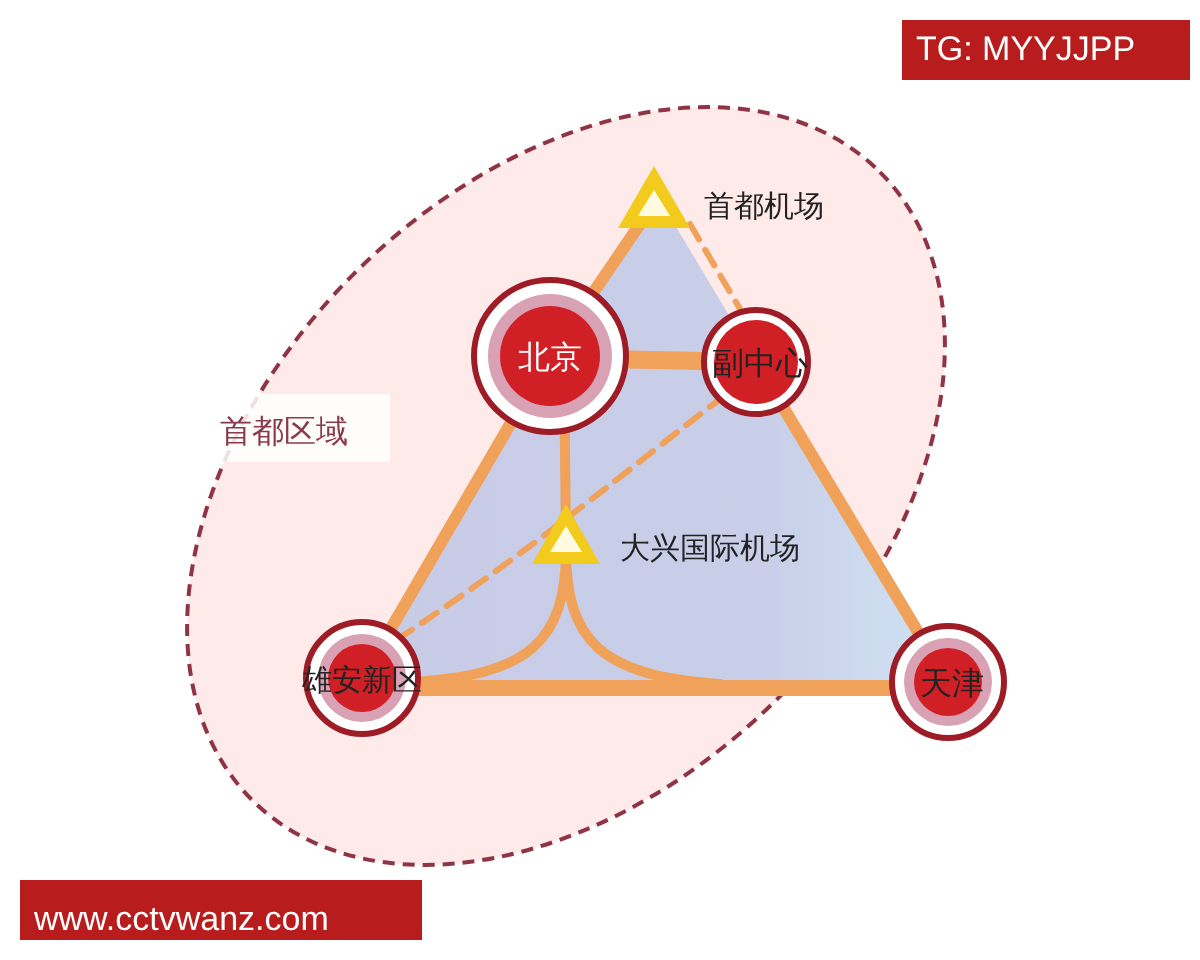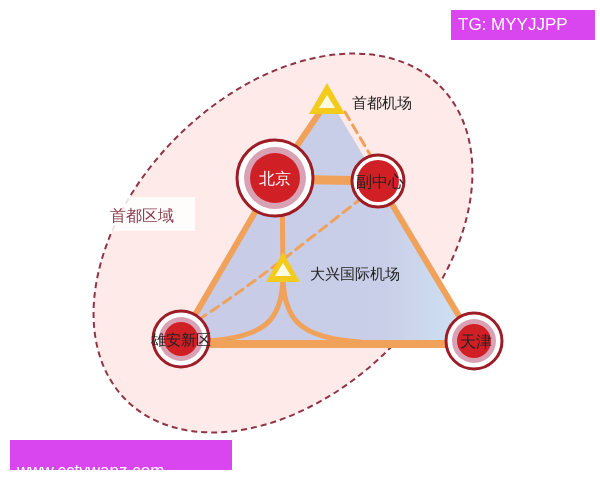--- a/index.html
+++ b/index.html
@@ -1,23 +1,23 @@
 <!DOCTYPE html>
 <html><head>
 <meta charset="utf-8">
 <style>
   html, body { margin:0; padding:0; }
   body { width:600px; height:480px; background:#ffffff; position:relative; overflow:hidden;
          font-family:"DejaVu Sans", sans-serif; }
   svg.diagram { position:absolute; left:0; top:0; }
   .lbl { font-family:"DejaVu Sans", sans-serif; }
-  .wm { position:absolute; background:#d946ef; color:#ffffff; font-family:"Liberation Sans", sans-serif;
+  .wm { position:absolute; background:#b91c1c; color:#ffffff; font-family:"Liberation Sans", sans-serif;
         font-size:17px; line-height:30px; padding:0 8px; }
   .wm-top { left:451px; top:10px; width:144px; height:30px; padding:0 0 0 7px; box-sizing:border-box; }
-  .wm-bottom { left:10px; top:440px; width:222px; height:30px; box-sizing:border-box; padding:16px 0 0 7px; }
+  .wm-bottom { left:10px; top:440px; width:201px; height:30px; box-sizing:border-box; padding:5px 0 0 7px; }
 </style>
 </head>
 <body>
 
 <svg class="diagram" width="600" height="480" viewBox="0 0 600 480">
   <defs>
     <linearGradient id="triGrad" x1="0" y1="0" x2="1" y2="0">
       <stop offset="0" stop-color="#c8cbe6"></stop>
       <stop offset="0.7" stop-color="#c9cfe8"></stop>
       <stop offset="1" stop-color="#cfe3f4"></stop>

